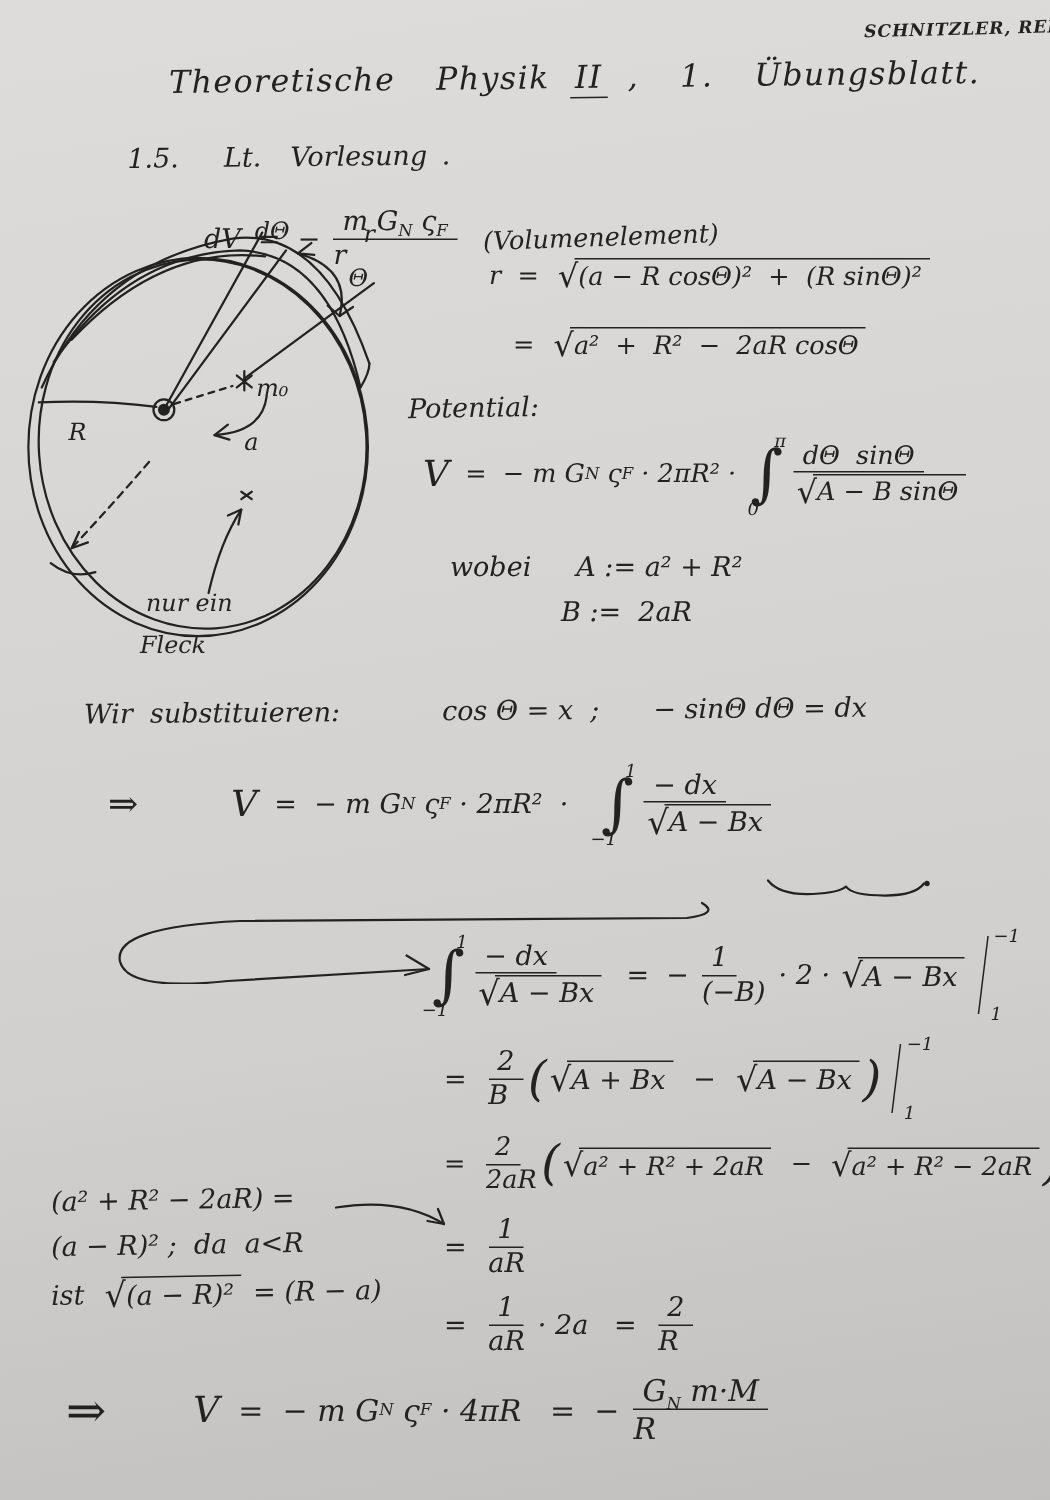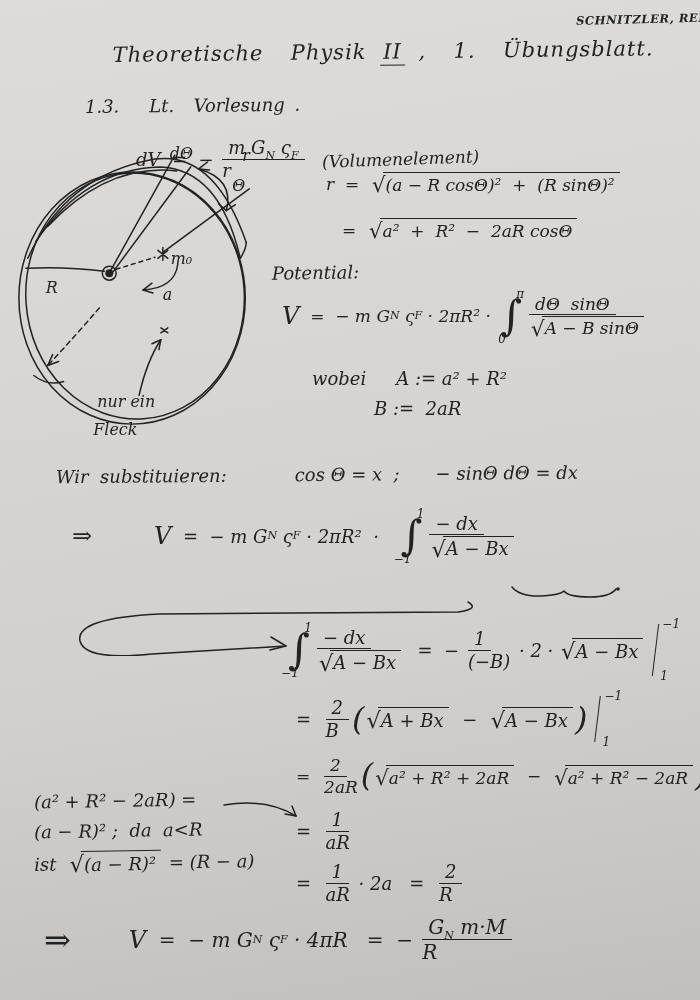--- a/index.html
+++ b/index.html
@@ -46,21 +46,21 @@
 <body>
 
 <div class="page">
 
   <div class="line title" style="left:58px;top:16px;">
     <span>Theoretische  Physik </span><span class="roman">II</span><span> ,  1.  Übungsblatt.</span>
   </div>
   <div class="line author" style="left:576px;top:12px;">SCHNITZLER, RENÉ</div>
 
   <div class="line section" style="left:46px;top:74px;transform:rotate(-0.6deg);">
-    <span>1.3.</span><span style="margin-left:30px;">Lt.  Vorlesung .</span>
+    <span>1.5.</span><span style="margin-left:30px;">Lt.  Vorlesung .</span>
   </div>
 
   <div class="line math" style="left:136px;top:110px;margin-top:28px;">
     <span>dV  =  − </span>
     <span class="frac">
       <span class="num"><span>m G</span><sub>N</sub><span> ς</span><sub>F</sub></span>
       <span class="den">r</span>
     </span>
     <span class="volnote">(Volumenelement)</span>
   </div>
@@ -114,21 +114,21 @@
 
   <div class="line math" style="left:282px;top:288px;font-size:17px;">
     <span class="bigv">V</span><span>  =  − m G</span><sub>N</sub><span> ς</span><sub>F</sub><span> · 2πR² · </span>
     <span class="intg"><span class="it">π</span><span class="is">∫</span><span class="ib">0</span></span>
     <span class="frac">
       <span class="num">dΘ  sinΘ</span>
       <span class="den"><span class="sq"><span class="rs">√</span><span class="rc">A − B sinΘ</span></span></span>
     </span>
   </div>
 
-  <div class="line math" style="left:312px;top:368px;">
+  <div class="line math" style="left:300px;top:368px;">
     <span>wobei</span><span style="margin-left:30px;">A := a² + R²</span>
   </div>
   <div class="line math" style="left:374px;top:398px;text-align:right;">B :=  2aR</div>
 
   <div class="line math" style="left:56px;top:464px;transform:rotate(-0.5deg);">
     <span>Wir  substituieren:</span>
     <span style="margin-left:68px;">cos Θ = x  ;</span>
     <span style="margin-left:36px;">− sinΘ dΘ = dx</span>
   </div>
 

